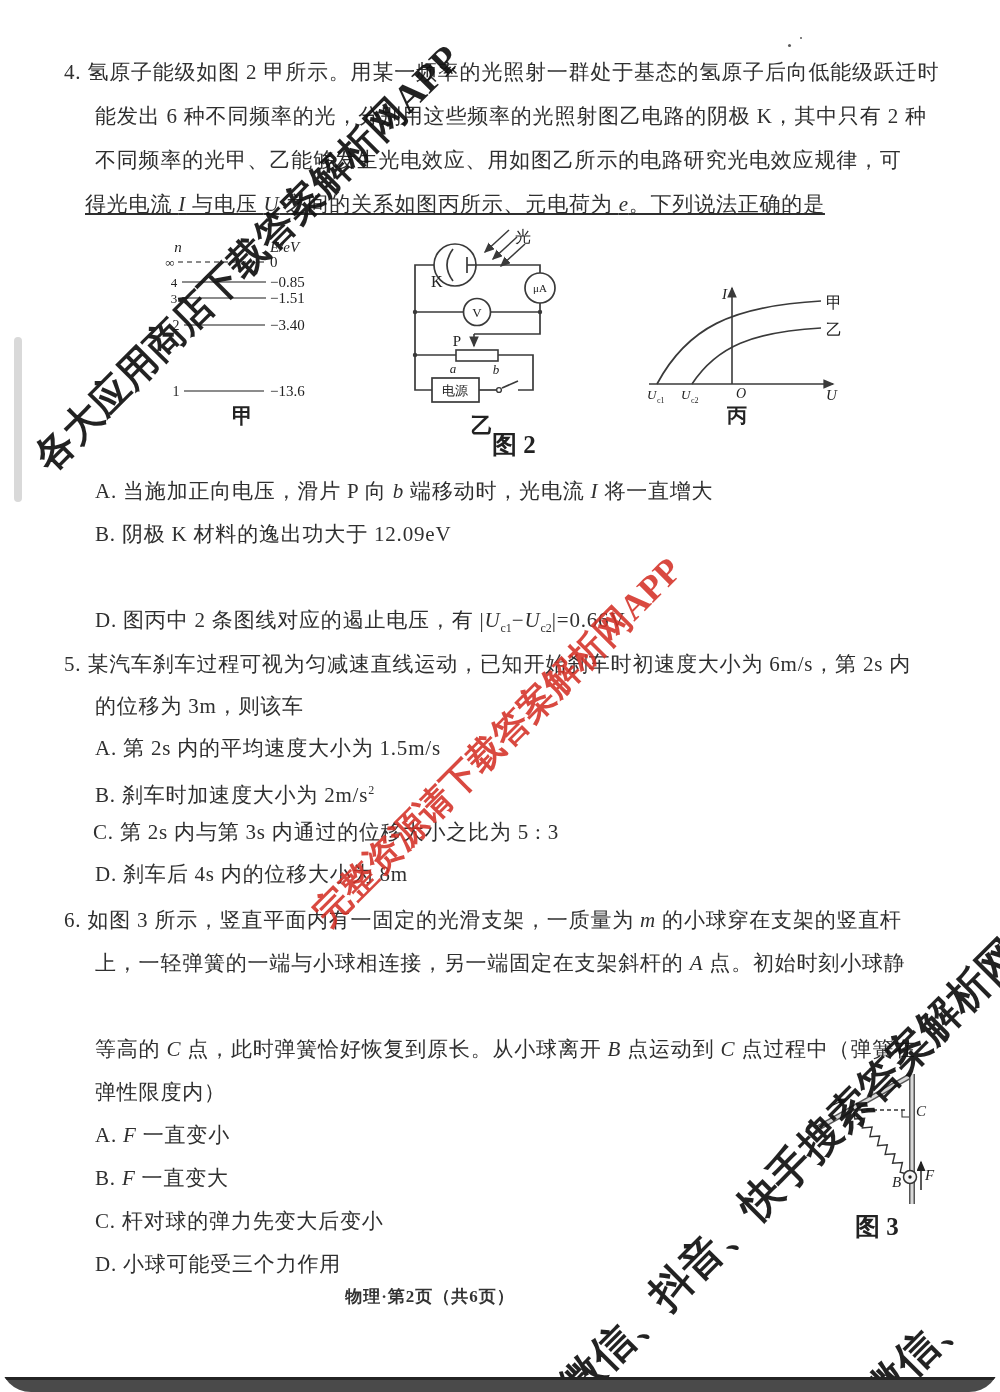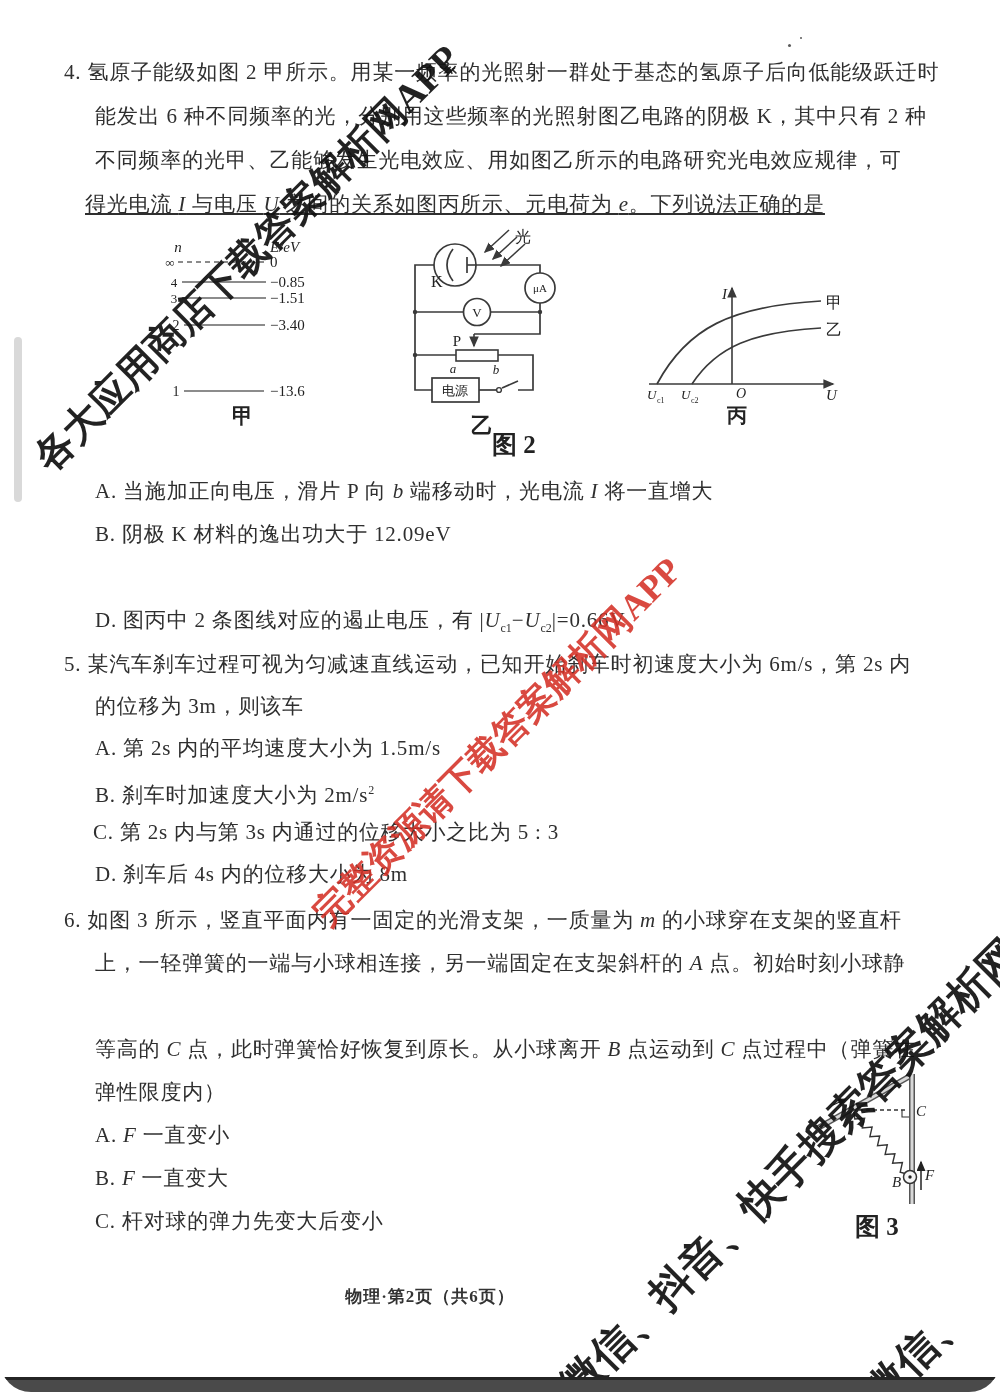--- a/index.html
+++ b/index.html
@@ -146,20 +146,21 @@
   <div class="tl" style="left:93px;top:817px;">C. 第 2s 内与第 3s 内通过的位移大小之比为 5 : 3</div>
   <div class="tl" style="left:95px;top:859px;">D. 刹车后 4s 内的位移大小为 8m</div>
 
   <div class="tl" style="left:64px;top:905px;">6. 如图 3 所示，竖直平面内有一固定的光滑支架，一质量为 <i>m</i> 的小球穿在支架的竖直杆</div>
   <div class="tl" style="left:95px;top:948px;">上，一轻弹簧的一端与小球相连接，另一端固定在支架斜杆的 <i>A</i> 点。初始时刻小球静</div>
   <div class="tl" style="left:95px;top:1034px;">等高的 <i>C</i> 点，此时弹簧恰好恢复到原长。从小球离开 <i>B</i> 点运动到 <i>C</i> 点过程中（弹簧在</div>
   <div class="tl" style="left:95px;top:1077px;">弹性限度内）</div>
   <div class="tl" style="left:95px;top:1120px;text-align:right;">A. <i>F</i> 一直变小</div>
   <div class="tl" style="left:95px;top:1163px;">B. <i>F</i> 一直变大</div>
   <div class="tl" style="left:95px;top:1206px;">C. 杆对球的弹力先变大后变小</div>
+  <div class="tl" style="left:95px;top:1249px;">D. 小球可能受三个力作用</div>
 
   <svg style="left:788px;top:1058px;" width="185" height="150" viewBox="0 0 185 150">
     <defs>
       <marker id="ah3" markerWidth="9" markerHeight="9" refX="6" refY="3" orient="auto">
         <path d="M0,0 L7,3 L0,6 Z" fill="#222"></path>
       </marker>
     </defs>
 
     <line x1="124" y1="17" x2="30" y2="70" stroke="#555" stroke-width="6"></line>
     <line x1="124" y1="17" x2="30" y2="70" stroke="#d8d8d8" stroke-width="3"></line>

